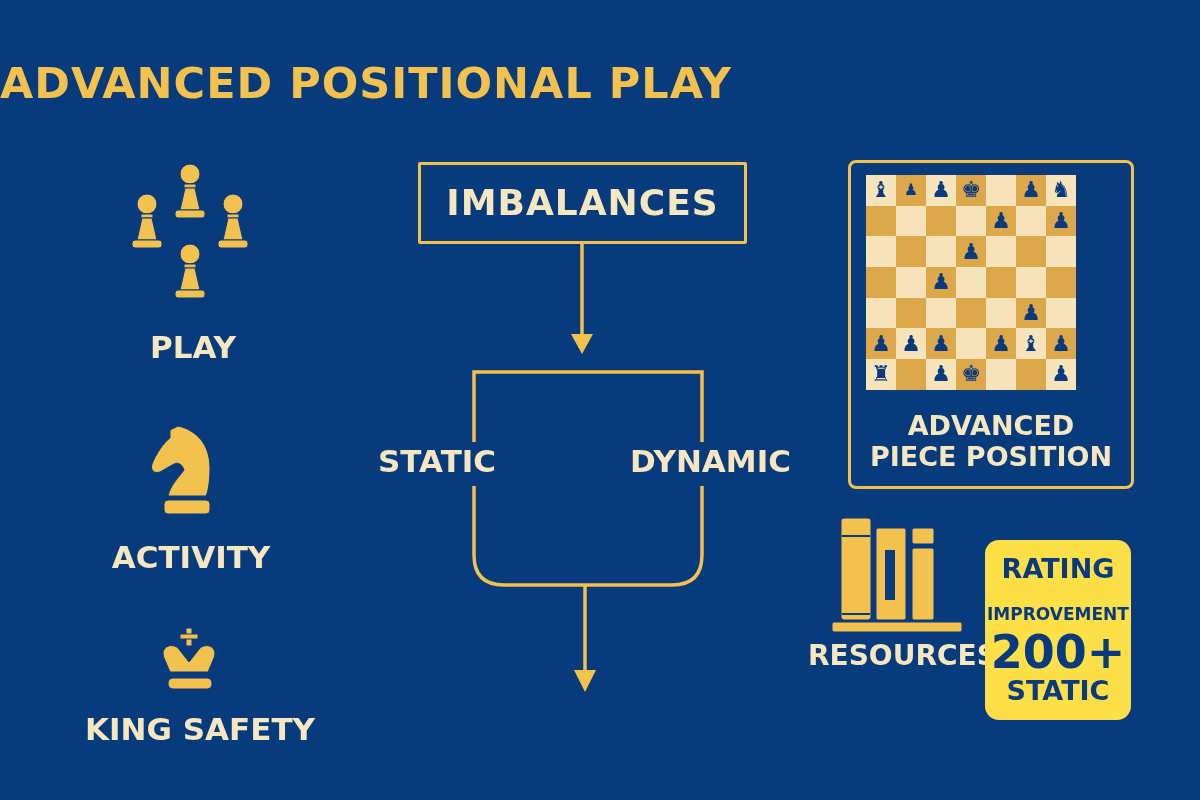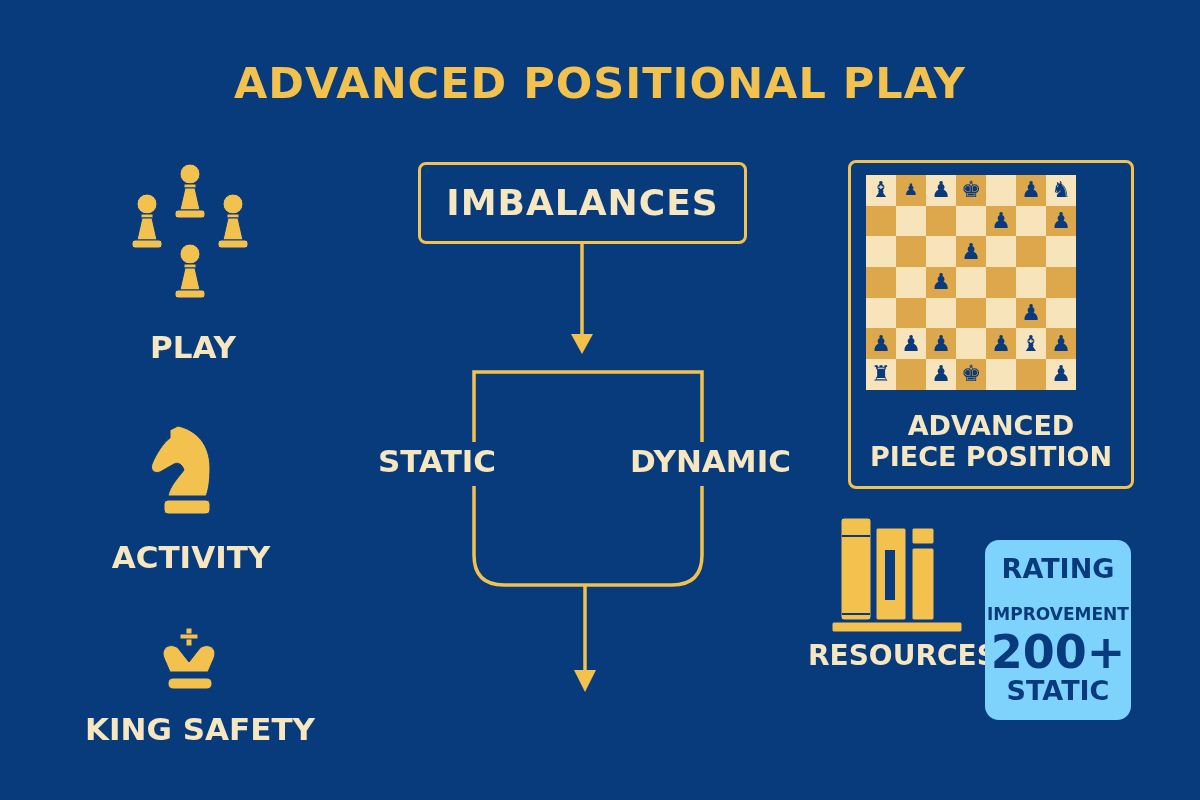--- a/index.html
+++ b/index.html
@@ -4,33 +4,33 @@
   <style>
     html, body { margin: 0; padding: 0; }
     body {
       width: 1200px; height: 800px; overflow: hidden;
       background: #073B7C;
       font-family: "DejaVu Sans", "Liberation Sans", sans-serif;
       position: relative;
     }
     .abs { position: absolute; }
     .title {
-      left: 0; top: 58px; width: 1200px; text-align: center;
+      left: 0; top: 58px; width: 1200px; text-align: left;
       color: #F2C14E; font-weight: bold; font-size: 43px; letter-spacing: 1px;
     }
     .label {
       color: #F6E7C1; font-weight: bold; text-align: center; line-height: 1.15;
     }
     .left-label { font-size: 31px; width: 300px; }
     svg { position: absolute; overflow: visible; }
 
     
     .imb-box {
       left: 418px; top: 162px; width: 323px; height: 76px;
-      border: 3px solid #F2C14E; border-radius: 8px;
+      border: 3px solid #F2C14E; border-radius: 2px;
       display: flex; align-items: center; justify-content: center;
     }
     .imb-box span { font-size: 36px; letter-spacing: 1px; }
     .branch-label { font-size: 31px; }
 
     
     .board-frame {
       left: 848px; top: 160px; width: 280px; height: 323px;
       border: 3px solid #F2C14E; border-radius: 8px;
     }
@@ -43,21 +43,21 @@
     .sq.light { background: #F7E4BA; }
     .sq.dark  { background: #DDA84C; }
     .board-caption { left: 848px; top: 410px; width: 286px; font-size: 27px; }
 
     
     .res-caption { left: 808px; top: 640px; width: 170px; font-size: 28px; }
 
     
     .rating-card {
       left: 985px; top: 540px; width: 146px; height: 180px;
-      background: #7dd3fc; border-radius: 14px;
+      background: #fde047; border-radius: 14px;
       display: flex; flex-direction: column; align-items: center; justify-content: center;
       color: #0A3A7E; font-weight: bold; text-align: center;
     }
     .rc-1 { font-size: 27px; line-height: 1.1; }
     .rc-2 { font-size: 17px; line-height: 1.2; margin-top: 20px; }
     .rc-3 { font-size: 46px; line-height: 1.05; margin-top: 4px; }
     .rc-4 { font-size: 27px; line-height: 1.1; }
   </style>
 </head>
 <body>

